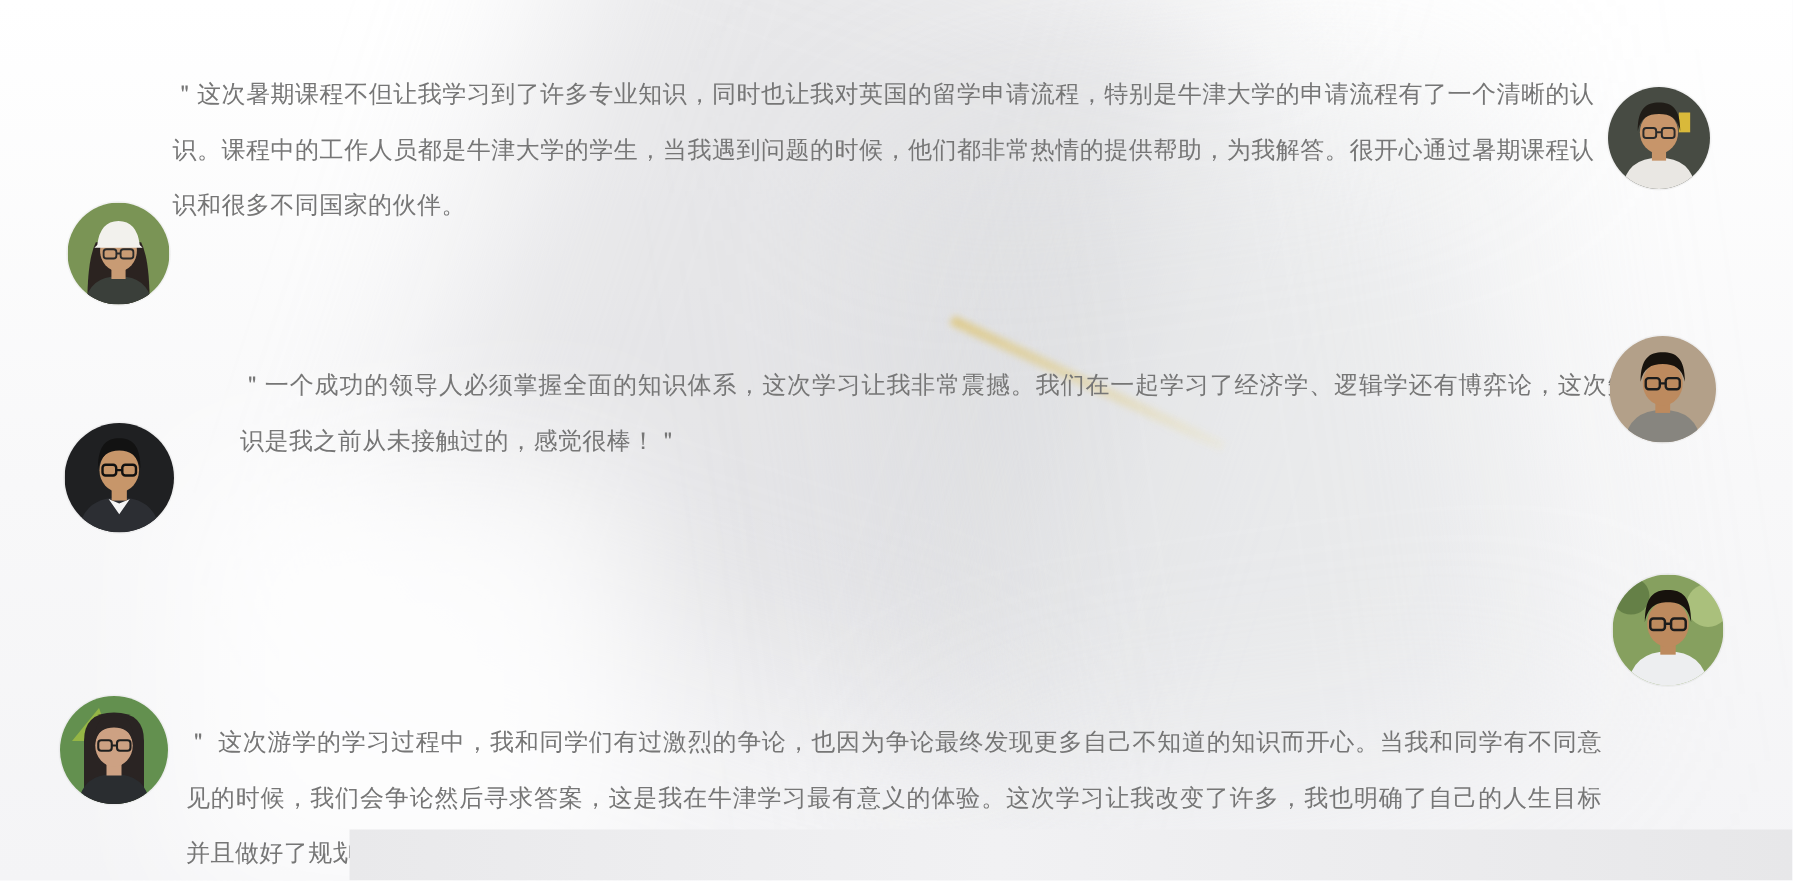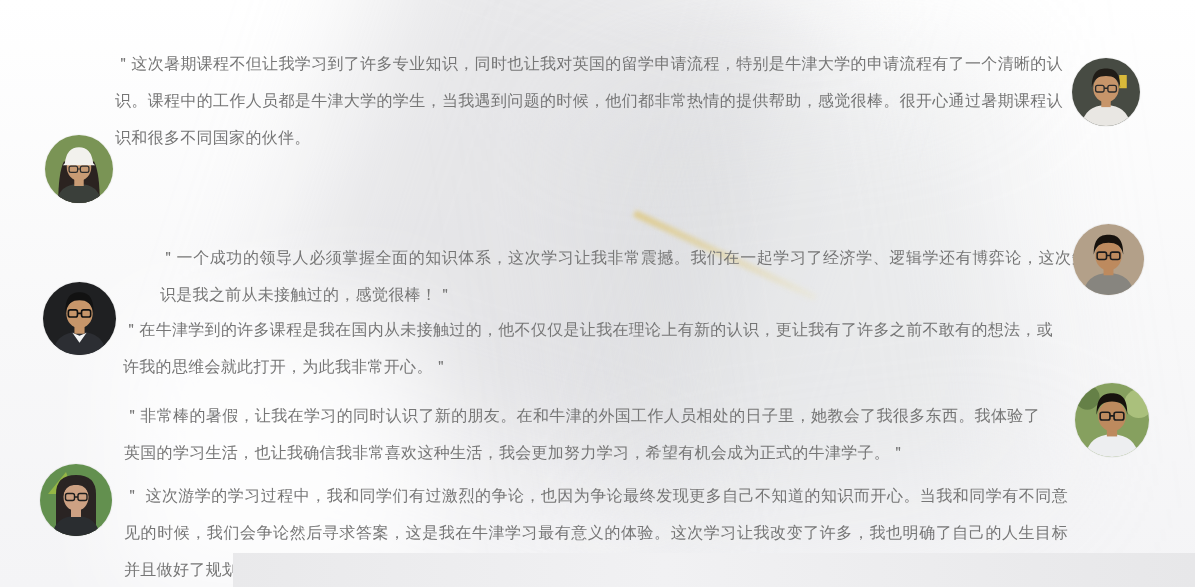--- a/index.html
+++ b/index.html
@@ -61,21 +61,21 @@
 </head>
 <body>
 
 <div class="page">
 
   <div class="bg-blob blob1"></div>
   <div class="bg-blob blob2"></div>
   <div class="bg-blob blob3"></div>
   <div class="bg-blob pencil"></div>
 
-  <p class="quote t1">＂这次暑期课程不但让我学习到了许多专业知识，同时也让我对英国的留学申请流程，特别是牛津大学的申请流程有了一个清晰的认识。课程中的工作人员都是牛津大学的学生，当我遇到问题的时候，他们都非常热情的提供帮助，感觉很棒。很开心通过暑期课程认识和很多不同国家的伙伴。</p>
+  <p class="quote t1">＂这次暑期课程不但让我学习到了许多专业知识，同时也让我对英国的留学申请流程，特别是牛津大学的申请流程有了一个清晰的认识。课程中的工作人员都是牛津大学的学生，当我遇到问题的时候，他们都非常热情的提供帮助，为我解答。很开心通过暑期课程认识和很多不同国家的伙伴。</p>
   <div class="avatar a1">
     <svg viewBox="0 0 72 72">
       <rect width="72" height="72" fill="#474b43"></rect>
       <rect x="50" y="18" width="8" height="14" fill="#d9b93a"></rect>
       <path d="M10,72 Q13,50 36,50 Q59,50 62,72 Z" fill="#e9e7e3"></path>
       <rect x="31" y="42" width="10" height="10" fill="#c7956a"></rect>
       <ellipse cx="36" cy="32" rx="13.5" ry="15" fill="#c7956a"></ellipse>
       <path d="M21,31 C21,15 27,11 36,11 C45,11 51,15 51,31 C49,22 44,19 36,19 C28,19 23,22 21,31 Z" fill="#201c17"></path>
       <g stroke="#2a2a2a" fill="none" stroke-width="1.4">
         <rect x="25" y="29" width="9" height="7" rx="2"></rect>
@@ -110,38 +110,36 @@
       <ellipse cx="36" cy="32" rx="13.5" ry="15" fill="#bd8a5e"></ellipse>
       <path d="M21,31 C21,15 27,11 36,11 C45,11 51,15 51,31 C49,22 44,19 36,19 C28,19 23,22 21,31 Z" fill="#17120d"></path>
       <g stroke="#1c1c1c" fill="none" stroke-width="1.6">
         <rect x="24.5" y="28.5" width="9.5" height="7.5" rx="2"></rect>
         <rect x="38" y="28.5" width="9.5" height="7.5" rx="2"></rect>
         <line x1="34" y1="32" x2="38" y2="32"></line>
       </g>
     </svg>
   </div>
 
-  <p class="quote t4">＂在牛津学到的许多课程是我在国内从未接触过的，他不仅仅是让我在理论上有新的认识，更让我有了许多之前不敢有的想法，或许我的思维会就此打开，为此我非常开心。＂</p>
   <div class="avatar a4">
     <svg viewBox="0 0 72 72">
       <rect width="72" height="72" fill="#1f2022"></rect>
       <path d="M9,72 Q12,49 36,49 Q60,49 63,72 Z" fill="#2c2e33"></path>
       <path d="M29,50 L36,60 L43,50 L36,53 Z" fill="#f5f5f5"></path>
       <rect x="31" y="41" width="10" height="10" fill="#c7966a"></rect>
       <ellipse cx="36" cy="31" rx="13" ry="14.5" fill="#c7966a"></ellipse>
       <path d="M22,30 C22,14 28,10 36,10 C44,10 50,14 50,30 C48,21 43,18 36,18 C29,18 24,21 22,30 Z" fill="#121212"></path>
       <g stroke="#111" fill="none" stroke-width="1.6">
         <rect x="25" y="27.5" width="9" height="7" rx="2"></rect>
         <rect x="38" y="27.5" width="9" height="7" rx="2"></rect>
         <line x1="34" y1="31" x2="38" y2="31"></line>
       </g>
     </svg>
   </div>
 
-  <p class="quote t5">＂非常棒的暑假，让我在学习的同时认识了新的朋友。在和牛津的外国工作人员相处的日子里，她教会了我很多东西。我体验了英国的学习生活，也让我确信我非常喜欢这种生活，我会更加努力学习，希望有机会成为正式的牛津学子。＂</p>
   <div class="avatar a5">
     <svg viewBox="0 0 72 72">
       <rect width="72" height="72" fill="#86a05f"></rect>
       <circle cx="12" cy="14" r="12" fill="rgba(40,70,30,.35)"></circle>
       <circle cx="62" cy="20" r="14" fill="rgba(215,230,160,.45)"></circle>
       <path d="M10,72 Q13,50 36,50 Q59,50 62,72 Z" fill="#edeef0"></path>
       <rect x="31" y="42" width="10" height="10" fill="#bd8a5e"></rect>
       <ellipse cx="36" cy="32" rx="13.5" ry="15" fill="#bd8a5e"></ellipse>
       <path d="M21,31 C21,14 27,10 36,10 C45,10 51,14 51,31 C49,21 44,18 36,18 C28,18 23,21 21,31 Z" fill="#17120d"></path>
       <g stroke="#1c1c1c" fill="none" stroke-width="1.6">

